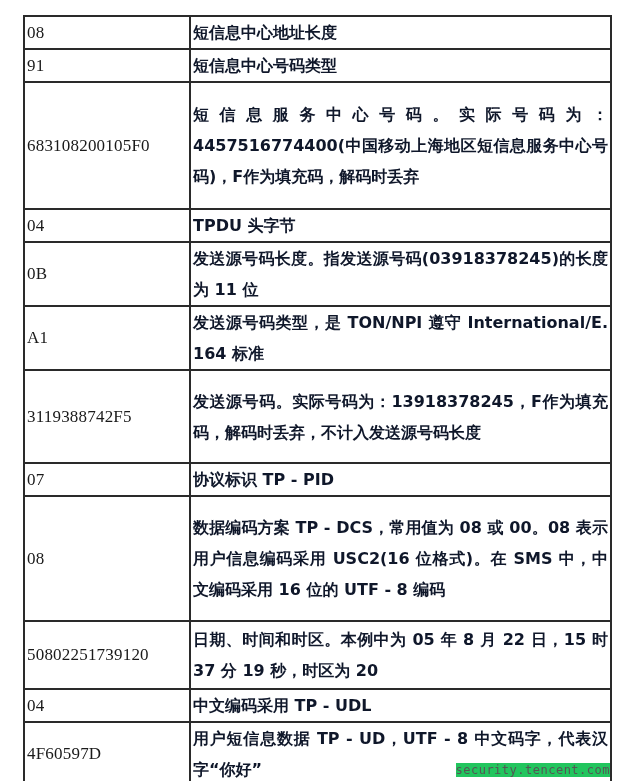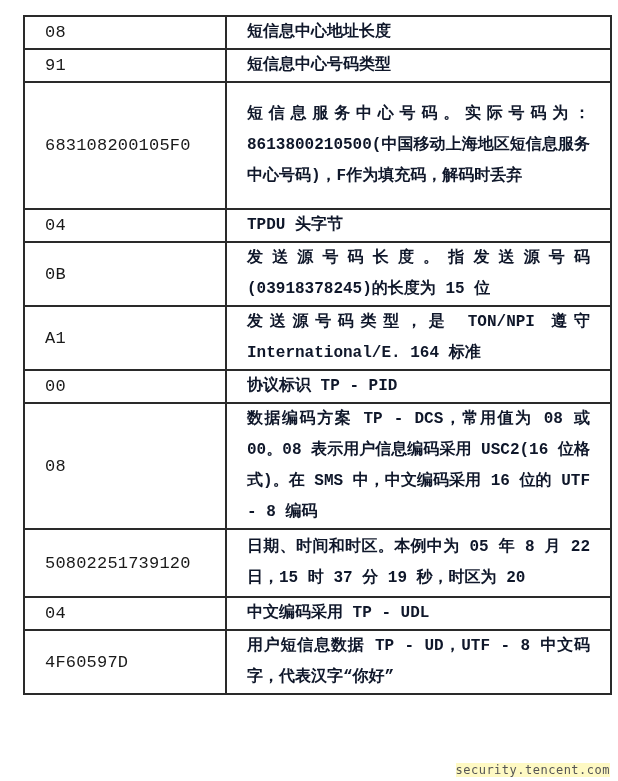--- a/index.html
+++ b/index.html
@@ -1,57 +1,61 @@
 <!DOCTYPE html>
 <html><head>
 <meta charset="utf-8">
 <style>
   html, body { margin: 0; padding: 0; background: #ffffff; }
   body { width: 618px; height: 781px; position: relative; overflow: hidden;
          font-family: "DejaVu Serif", "Liberation Serif", serif; color: #1a1a1a; }
   table.pdu { position: absolute; left: 23px; top: 15px; width: 589px;
               border-collapse: collapse; table-layout: fixed; }
-  table.pdu td { border: 2px solid #2a2a2a; padding: 0 20px; vertical-align: middle; font-family: Liberation Mono, monospace; }
+  table.pdu td { border: 2px solid #2a2a2a; padding: 0 2px; vertical-align: middle; }
   td.code { width: 160px; font-family: "Liberation Serif", "DejaVu Serif", serif; font-size: 17px; letter-spacing: 0.2px; }
   td.desc { font-family: "DejaVu Sans", "Liberation Sans", sans-serif; font-size: 16px; line-height: 31px;
             font-weight: bold; color: #0f172a; text-align: justify; }
   .watermark { position: absolute; right: 8px; bottom: 4px; font-family: "DejaVu Sans Mono", monospace;
-               font-size: 12px; color: #555; background: #fef9c3; letter-spacing: 0.5px; }
+               font-size: 12px; color: #555; background: #22c55e; letter-spacing: 0.5px; }
 </style>
 </head>
 <body>
 
 <table class="pdu">
   <tbody id="pdu-body">
       <tr style="height: 31px;">
         <td class="code">08</td>
         <td class="desc">短信息中心地址长度</td>
       </tr>
       <tr style="height: 32px; margin-left: 26px;">
         <td class="code">91</td>
         <td class="desc">短信息中心号码类型</td>
       </tr>
       <tr style="height: 127px;">
         <td class="code">683108200105F0</td>
-        <td class="desc">短信息服务中心号码。实际号码为：8613800210500(中国移动上海地区短信息服务中心号码)，F作为填充码，解码时丢弃</td>
+        <td class="desc">短信息服务中心号码。实际号码为：4457516774400(中国移动上海地区短信息服务中心号码)，F作为填充码，解码时丢弃</td>
       </tr>
       <tr style="height: 32px;">
         <td class="code">04</td>
         <td class="desc">TPDU 头字节</td>
       </tr>
       <tr style="height: 62px; margin-top: 44px;">
         <td class="code">0B</td>
-        <td class="desc">发送源号码长度。指发送源号码(03918378245)的长度为 15 位</td>
+        <td class="desc">发送源号码长度。指发送源号码(03918378245)的长度为 11 位</td>
       </tr>
       <tr style="height: 63px; border-radius: 18px;">
         <td class="code">A1</td>
         <td class="desc">发送源号码类型，是 TON/NPI 遵守 International/E. 164 标准</td>
       </tr>
+      <tr style="height: 93px;">
+        <td class="code">3119388742F5</td>
+        <td class="desc">发送源号码。实际号码为：13918378245，F作为填充码，解码时丢弃，不计入发送源号码长度</td>
+      </tr>
       <tr style="height: 32px;">
-        <td class="code">00</td>
+        <td class="code">07</td>
         <td class="desc">协议标识 TP - PID</td>
       </tr>
       <tr style="height: 125px;">
         <td class="code">08</td>
         <td class="desc">数据编码方案 TP - DCS，常用值为 08 或 00。08 表示用户信息编码采用 USC2(16 位格式)。在 SMS 中，中文编码采用 16 位的 UTF - 8 编码</td>
       </tr>
       <tr style="height: 68px;">
         <td class="code">50802251739120</td>
         <td class="desc">日期、时间和时区。本例中为 05 年 8 月 22 日，15 时 37 分 19 秒，时区为 20</td>
       </tr>

